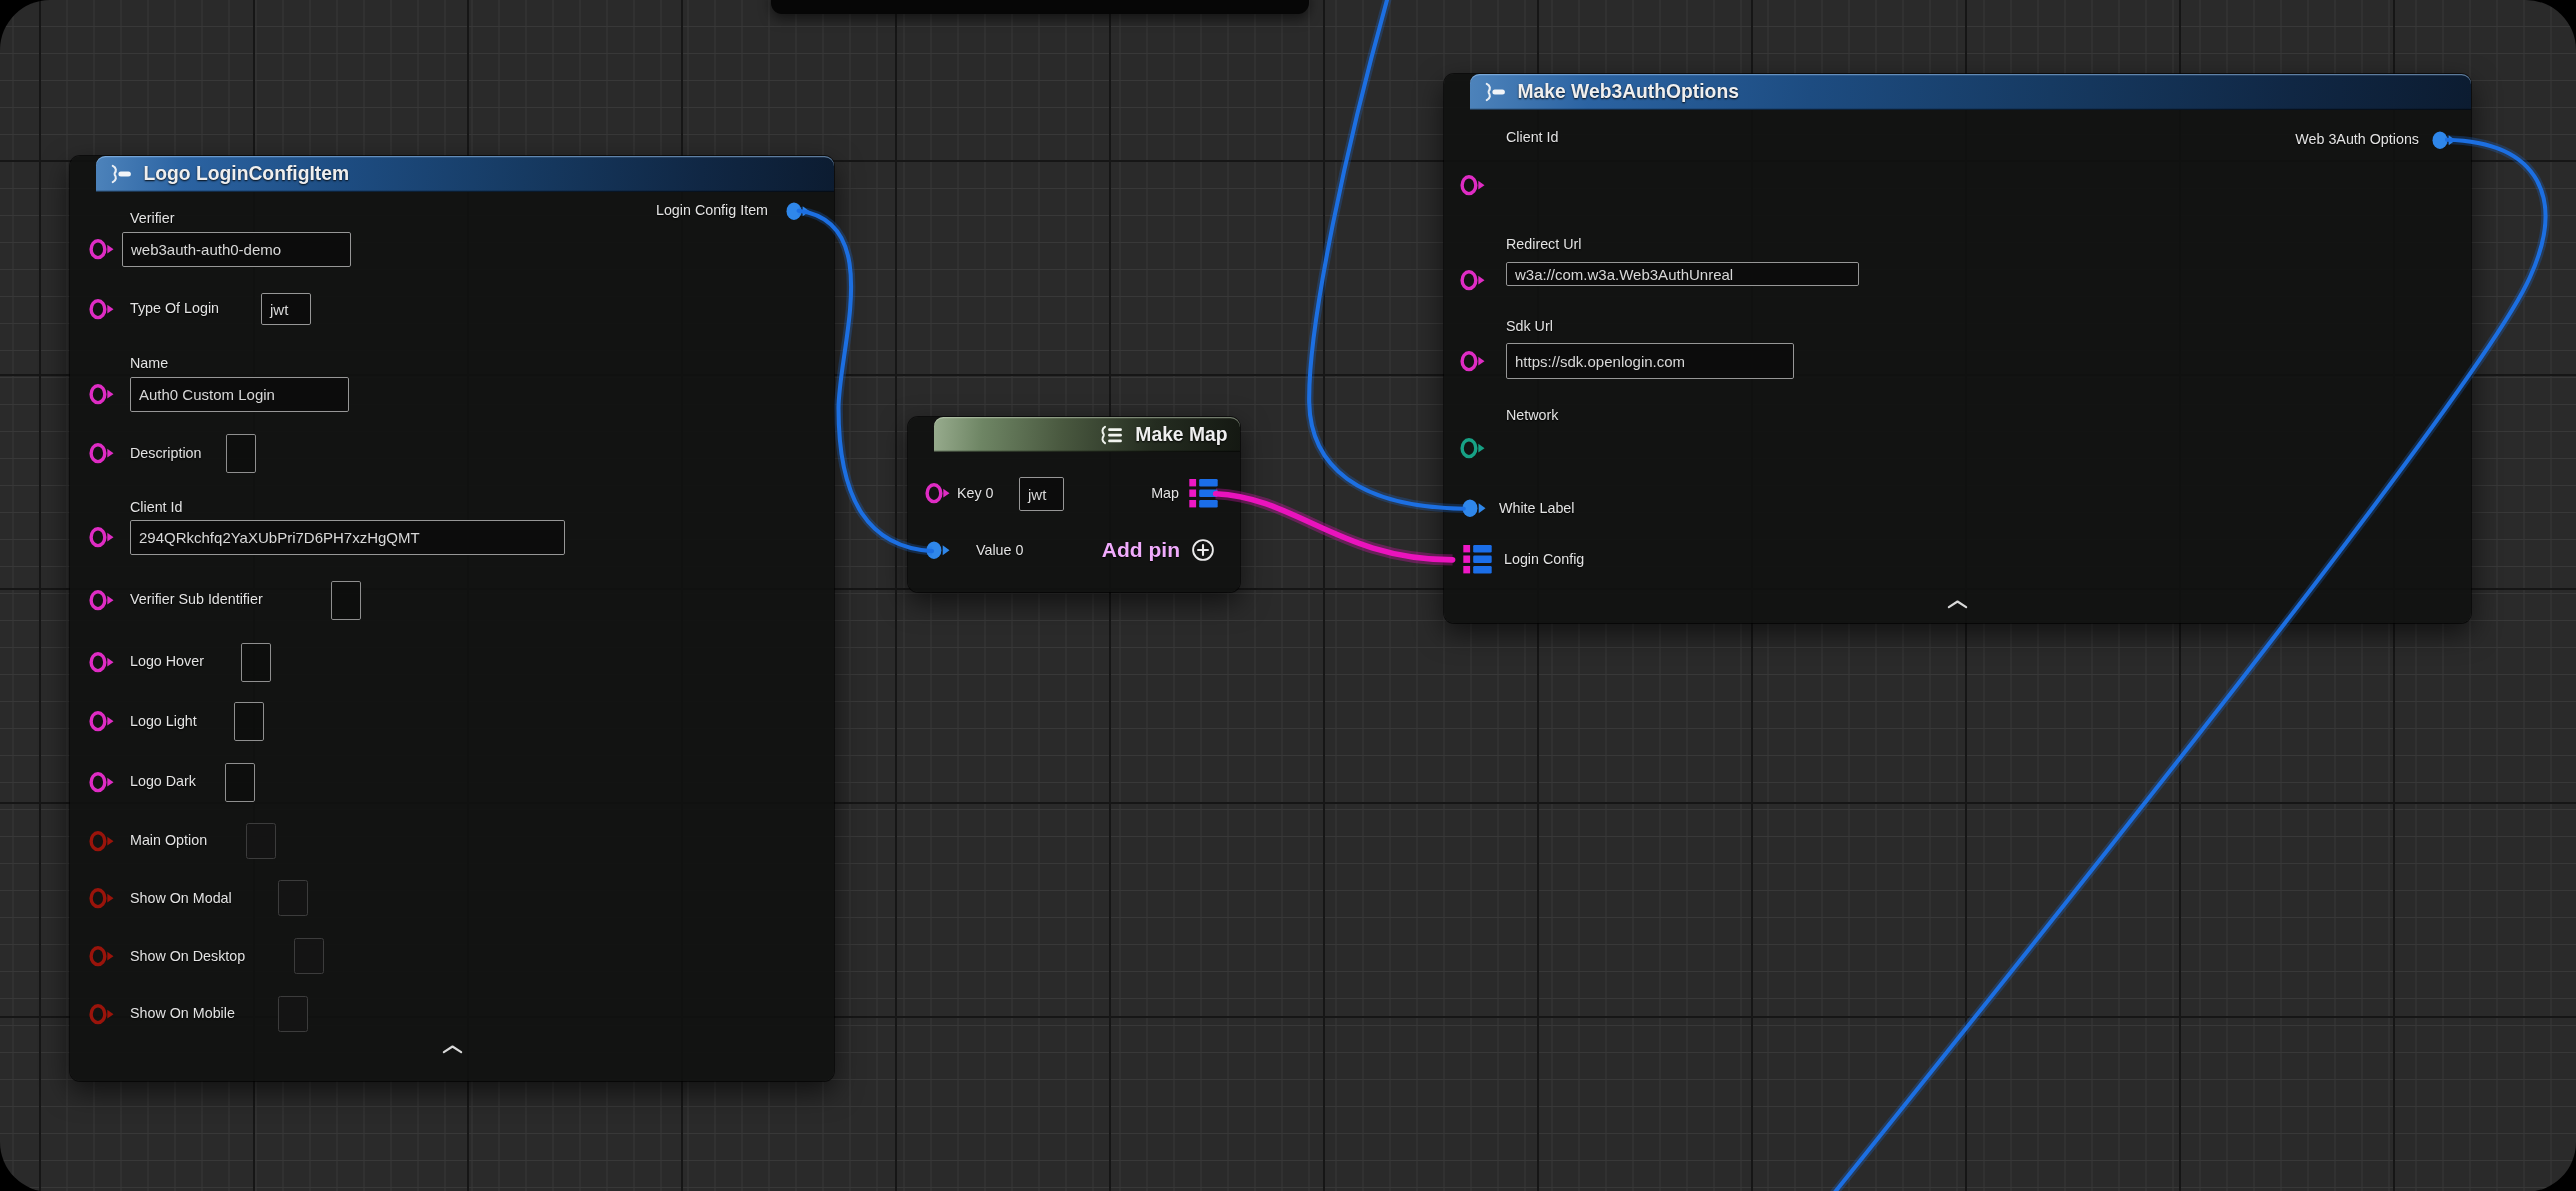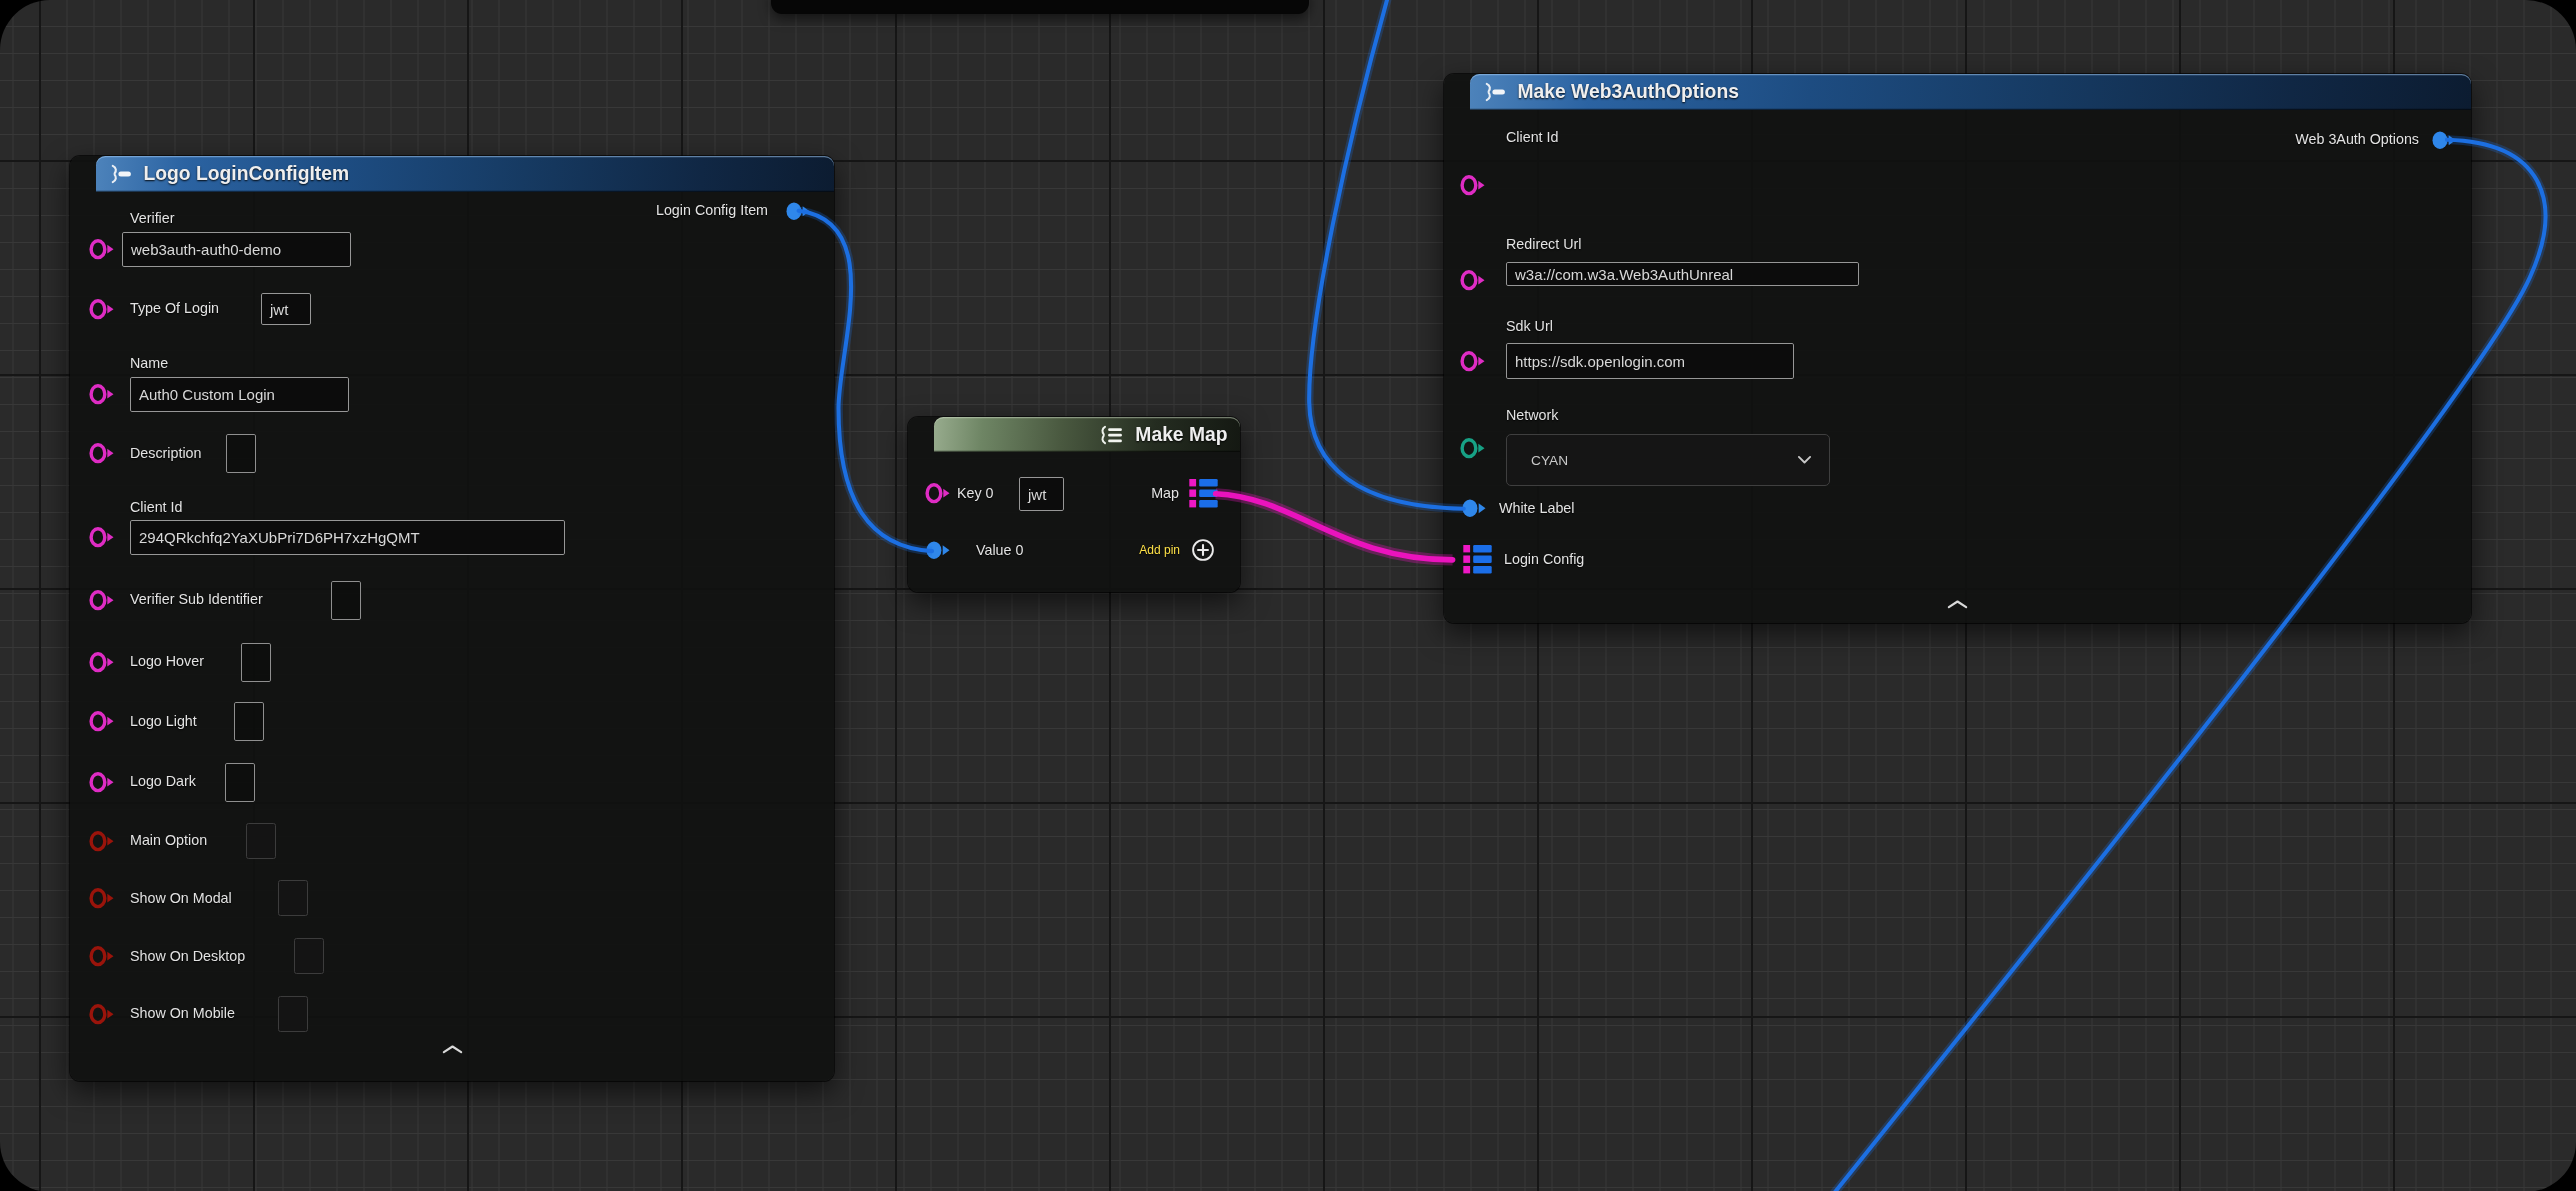--- a/index.html
+++ b/index.html
@@ -35,21 +35,21 @@
   .cbox{position:absolute;background:#141414;border:1.2px solid #3c3c3c;border-radius:2.5px;box-sizing:border-box;}
   .ddown{position:absolute;background:#151515;border:1.2px solid #3f3f3f;border-radius:5px;
          display:flex;align-items:center;box-sizing:border-box;color:#c9c9c9;font-size:13.7px;}
   .ddown .ddtext{padding-left:24px;flex:1;}
   .ddown svg{margin-right:17.5px;}
   .pin{position:absolute;width:27.4px;height:22.4px;}
   .gridpin{position:absolute;width:29px;height:29px;}
   .chev{position:absolute;}
   .scrollbar{position:absolute;left:6.2px;bottom:5px;width:379px;height:16px;border-radius:8px;background:#8c8c8c;}
   .addpin{position:absolute;display:flex;align-items:center;gap:10px;}
-  .addpin .aptext{font-size:12px;font-weight:normal;color:#fde047;text-shadow:0 1.2px 1.2px rgba(0,0,0,.9);}
+  .addpin .aptext{font-size:21px;font-weight:bold;color:#f0abfc;text-shadow:0 1.2px 1.2px rgba(0,0,0,.9);}
   .topbar{position:absolute;left:771px;top:-16px;width:538px;height:30px;background:#060606;
           border-radius:11.2px;box-shadow:0 5px 11.2px rgba(0,0,0,.5);}
   .wires{position:absolute;inset:0;z-index:3;pointer-events:none;}
   .wires path{pointer-events:stroke;}
   .node{z-index:2;}
   svg{display:block;}
 </style>
 </head>
 <body>
 
@@ -244,26 +244,20 @@
         <path d="M31 11 L41 18 L31 25 Z" fill="currentColor"></path>
     </svg>
     <div class="plabel" style="left:62px;top:244px;">Sdk Url</div>
     <div class="tbox" style="left:62px;top:269px;width:288px;height:36px;">https://sdk.openlogin.com</div>
 
     <svg class="pin" style="left:15px;top:363px;color:var(--pin-enum,#17a185);" viewBox="0 0 44 36">
       <ellipse cx="16" cy="18" rx="11" ry="13.5" fill="none" stroke="currentColor" stroke-width="5.5"></ellipse>
         <path d="M31 11 L41 18 L31 25 Z" fill="currentColor"></path>
     </svg>
     <div class="plabel" style="left:62px;top:333px;">Network</div>
-    <div class="ddown" style="left:62px;top:360px;width:324px;height:52px;">
-      <span class="ddtext">CYAN</span>
-      <svg width="15" height="9.4" viewBox="0 0 24 15">
-        <polyline points="3,3 12,12 21,3" stroke="#c8c8c8" stroke-width="3" fill="none" stroke-linecap="round" stroke-linejoin="round"></polyline>
-      </svg>
-    </div>
 
     <svg class="pin" style="left:16px;top:423px;color:var(--pin-object,#2f87ea);" viewBox="0 0 44 36">
       <ellipse cx="16" cy="18" rx="12" ry="14" fill="currentColor"></ellipse>
         <path d="M30 10 L41 18 L30 26 Z" fill="currentColor"></path>
     </svg>
     <div class="plabel" style="left:55px;top:426px;">White Label</div>
 
     <svg class="gridpin" style="left:19.3px;top:471px;" viewBox="0 0 46 47">
       <rect x="0" y="0" width="11" height="12" fill="#ee18c5"></rect>
         <rect x="0" y="17" width="11" height="12" fill="#ee18c5"></rect>

